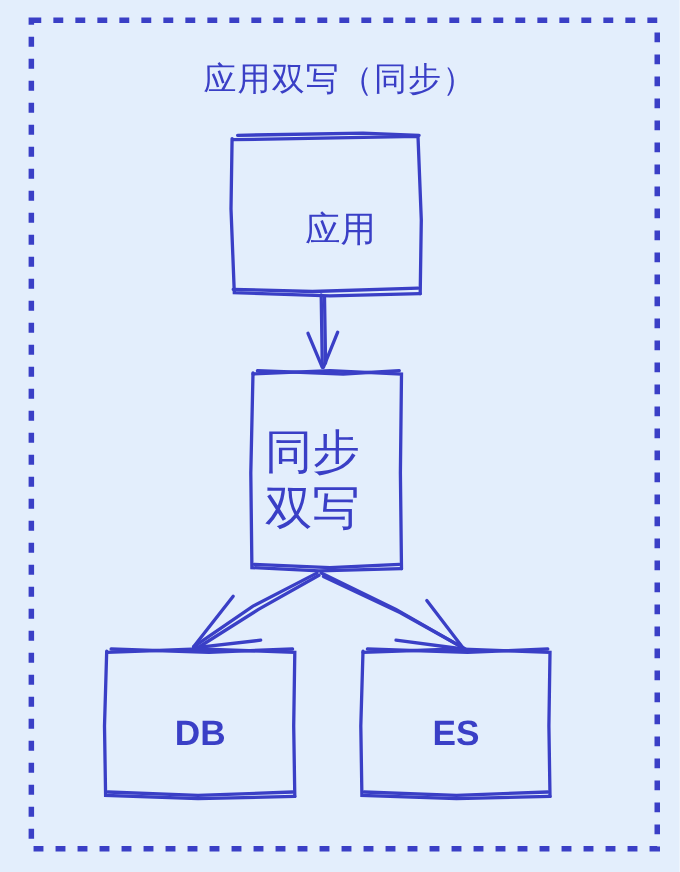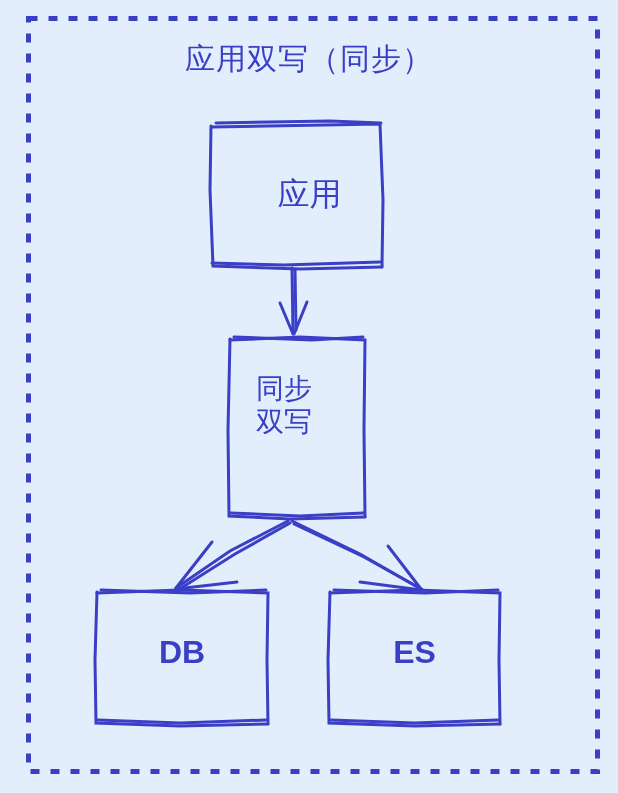--- a/index.html
+++ b/index.html
@@ -23,41 +23,42 @@
     height: 793px;
   }
   .label {
     position: absolute;
     color: #3a3fc6;
     text-align: center;
     line-height: 1.18;
     white-space: pre;
     user-select: none;
     pointer-events: none;
+    margin-top: 14px;
   }
   #diagram-title {
     left: 0;
     top: 41px;
     width: 618px;
     font-size: 30px;
     font-weight: 500;
     letter-spacing: 1px;
   }
   #label-app {
     left: 210px;
     top: 176px;
     width: 199px;
     font-size: 32px;
     font-weight: 500;
   }
   #label-sync {
     left: 228px;
     top: 372px;
     width: 112px;
-    font-size: 28px;
+    font-size: 43px;
     font-weight: 500;
   }
   #label-db {
     left: 95px;
     top: 634px;
     width: 174px;
     font-size: 32px;
     font-weight: 700;
   }
   #label-es {

